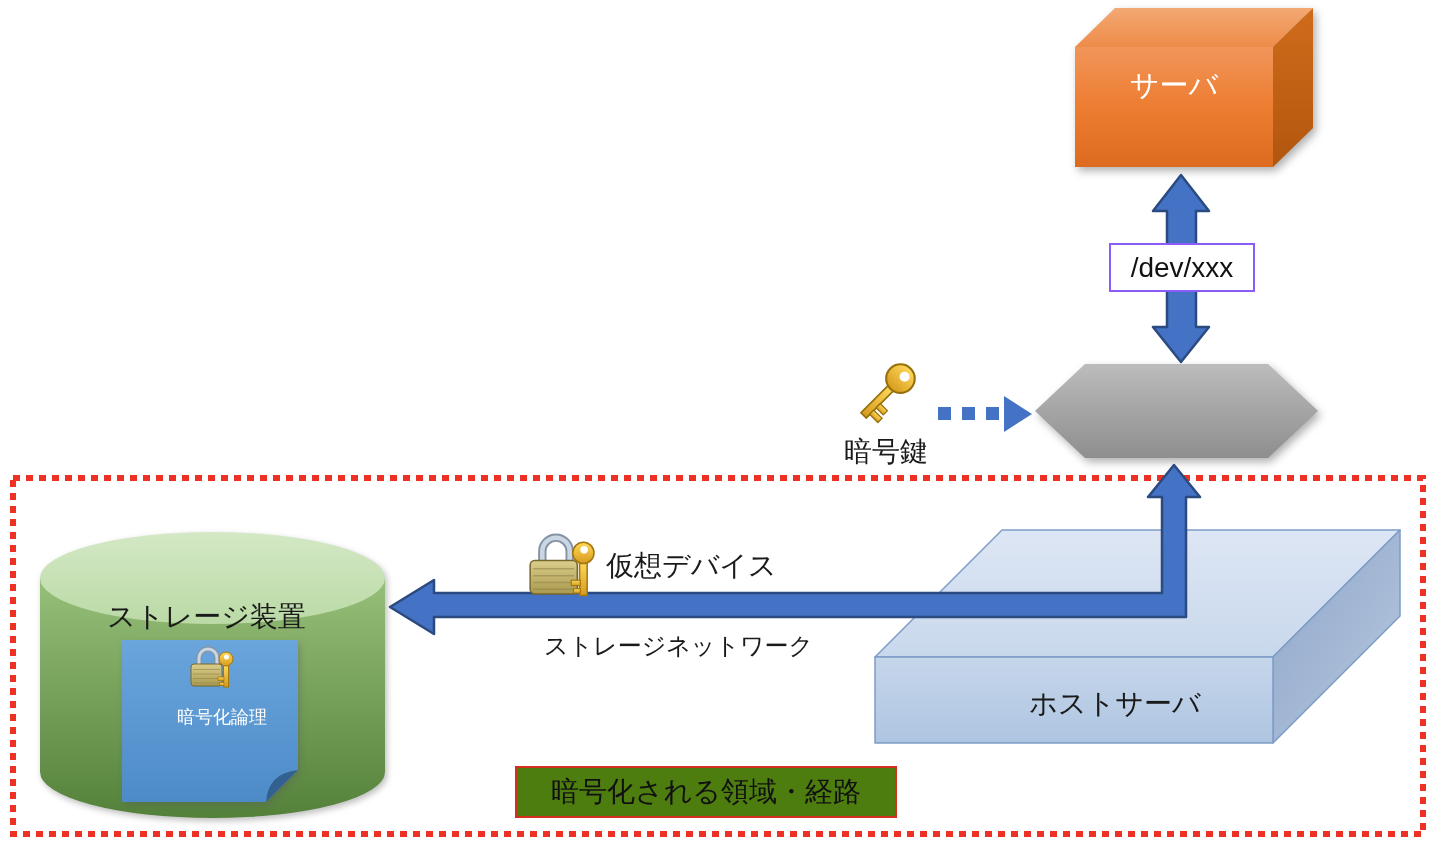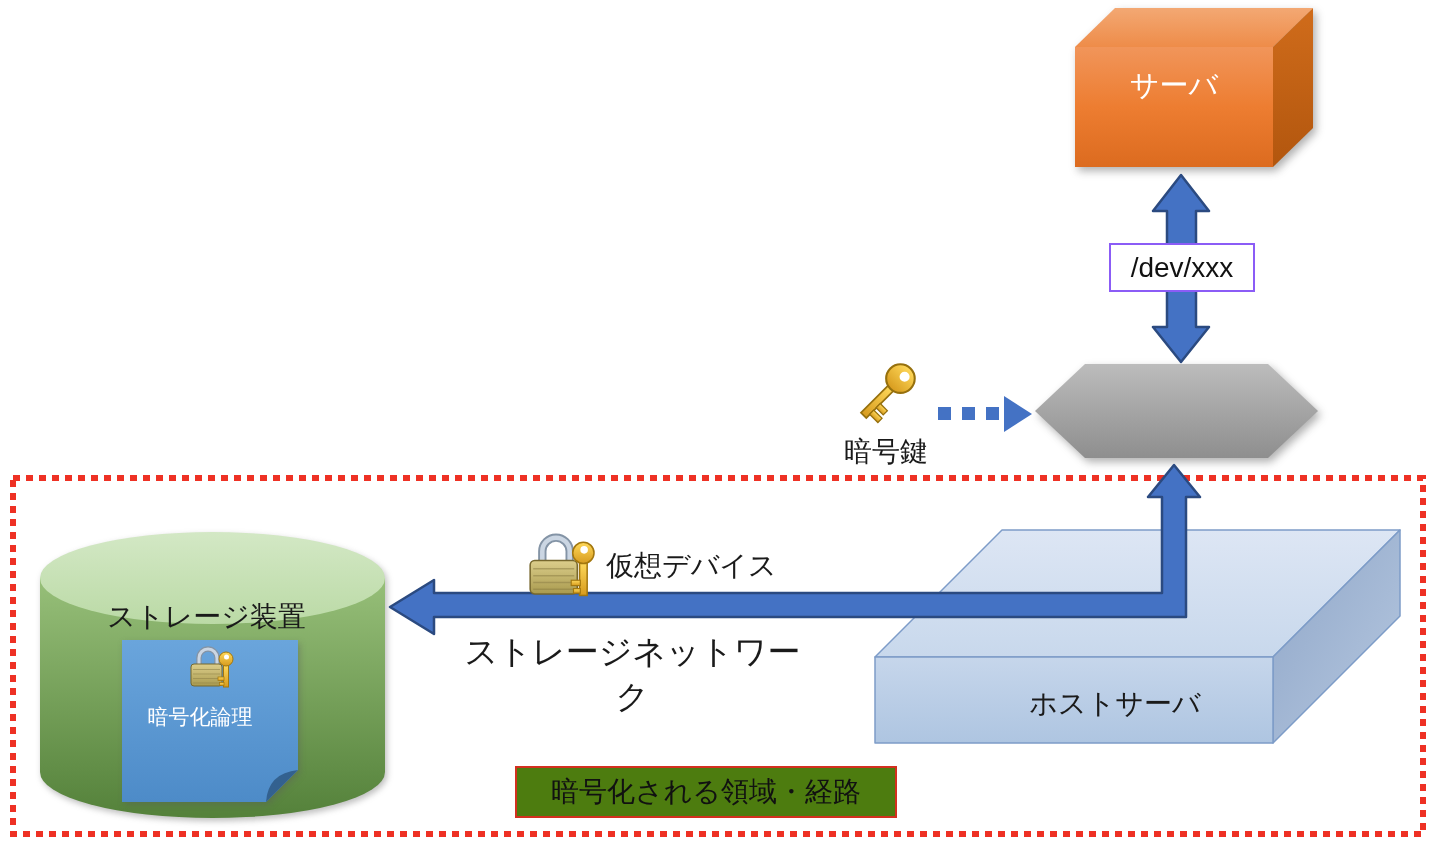--- a/index.html
+++ b/index.html
@@ -32,30 +32,30 @@
   }
   .key-label {
     left: 826px; top: 433px; width: 120px;
     font-size: 28px;
   }
   .storage-label {
     left: 84px; top: 598px; width: 245px;
     font-size: 28px; font-weight: normal;
   }
   .disk-label {
-    left: 112px; top: 697px; width: 176px;
-    font-size: 21px; line-height: 40px;
+    left: 134px; top: 697px; width: 176px;
+    font-size: 18px; line-height: 40px;
   }
   .encdata-label {
     left: 606px; top: 547px; width: 240px;
     font-size: 28px; text-align: left;
   }
   .stnet-label {
-    left: 460px; top: 630px; width: 345px;
-    font-size: 33px;
+    left: 506px; top: 630px; width: 345px;
+    font-size: 24px;
   }
   .host-label {
     left: 875px; top: 685px; width: 480px;
     font-size: 28px;
   }
   .region-label-box {
     left: 515px; top: 766px; width: 382px; height: 52px;
     background: #4d7c0f; border: 2px solid #d3301f;
     font-size: 28px; line-height: 48px; color: #111;
   }

